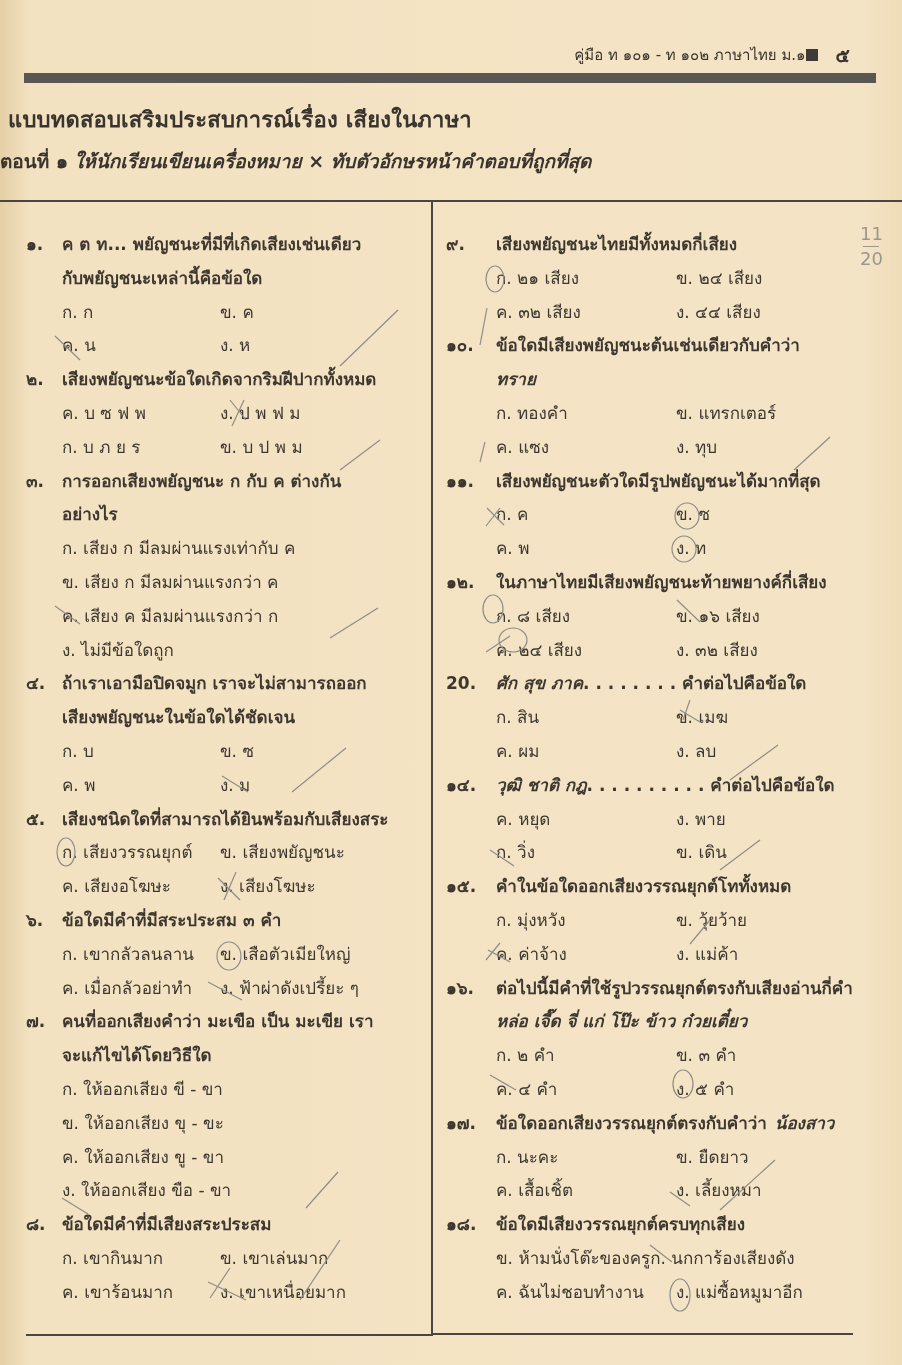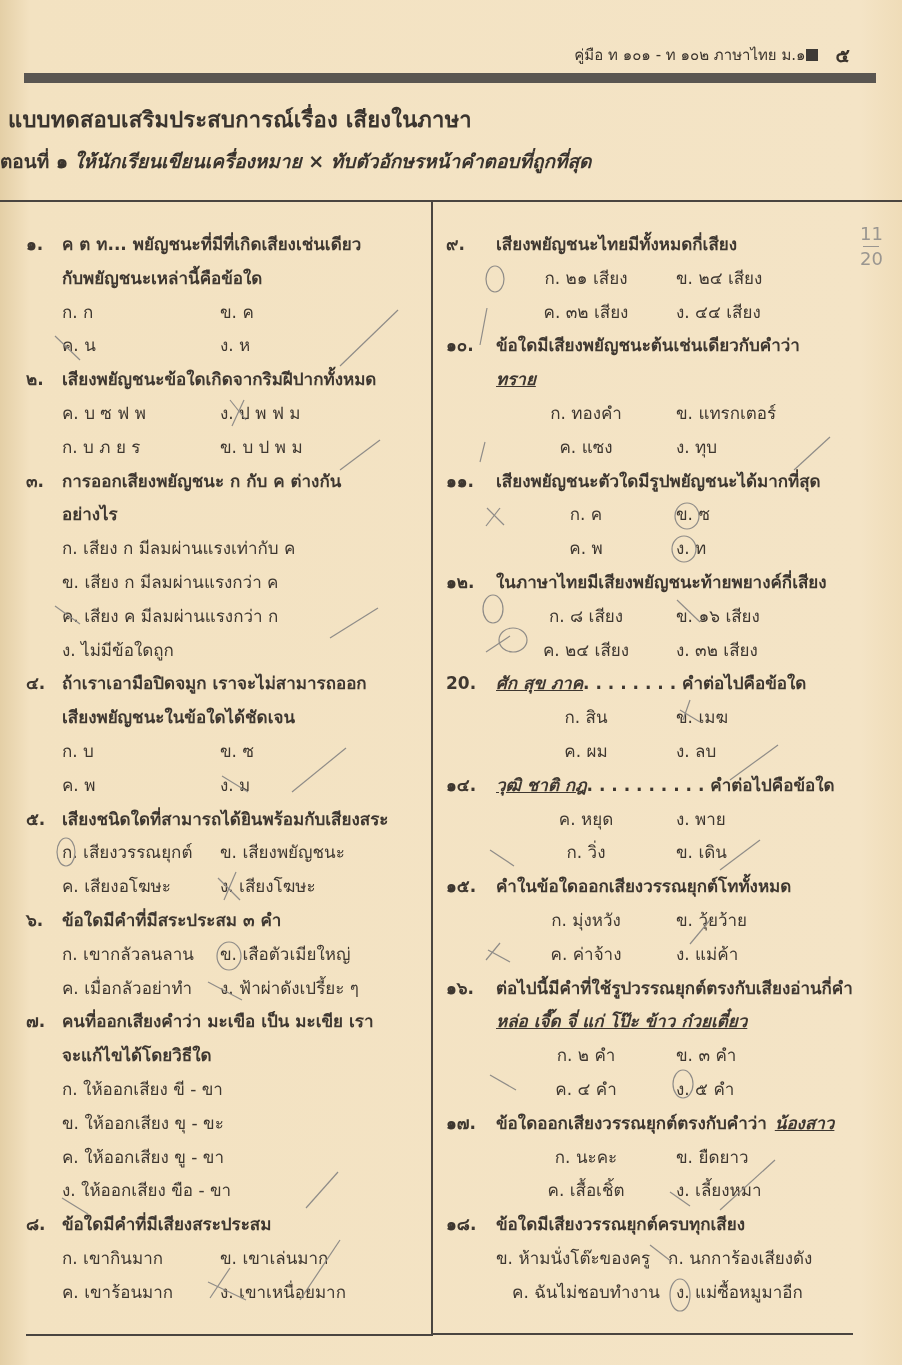--- a/index.html
+++ b/index.html
@@ -41,25 +41,25 @@
   .col-left { left: 26px; width: 400px; }
   .col-right { left: 446px; width: 420px; }
 
   .row { height: 33.8px; line-height: 33.8px; font-size: 17px; white-space: nowrap; display: flex; }
   .q .num { width: 36px; font-weight: bold; flex: none; }
   .q .stem { font-weight: bold; }
   .col-right .q .num { width: 50px; }
   .cont { padding-left: 36px; font-weight: bold; }
   .col-right .cont { padding-left: 50px; }
   .opt { padding-left: 36px; }
-  .col-right .opt { padding-left: 50px; text-align: center; }
+  .col-right .opt { padding-left: 50px; }
   .opt .cell { display: inline-block; }
   .col-left .opt .cell.a { width: 158px; }
   .col-right .opt .cell.a { width: 180px; }
-  .em { font-style: italic; text-decoration: underline; }
+  .em { font-style: italic; }
   .mark { position: absolute; pointer-events: none; }
   .pencil { stroke: #8f8c88; fill: none; stroke-width: 1.2; }
   .score { position: absolute; left: 860px; top: 222px; font-size: 18px; color: #9a9690; font-family: "DejaVu Sans", sans-serif; text-align: center; line-height: 24px; }
 </style>
 </head>
 <body>
 
 <div class="header-line">
   <span>คู่มือ ท ๑๐๑ - ท ๑๐๒ ภาษาไทย ม.๑</span>
   <span class="square"></span>

